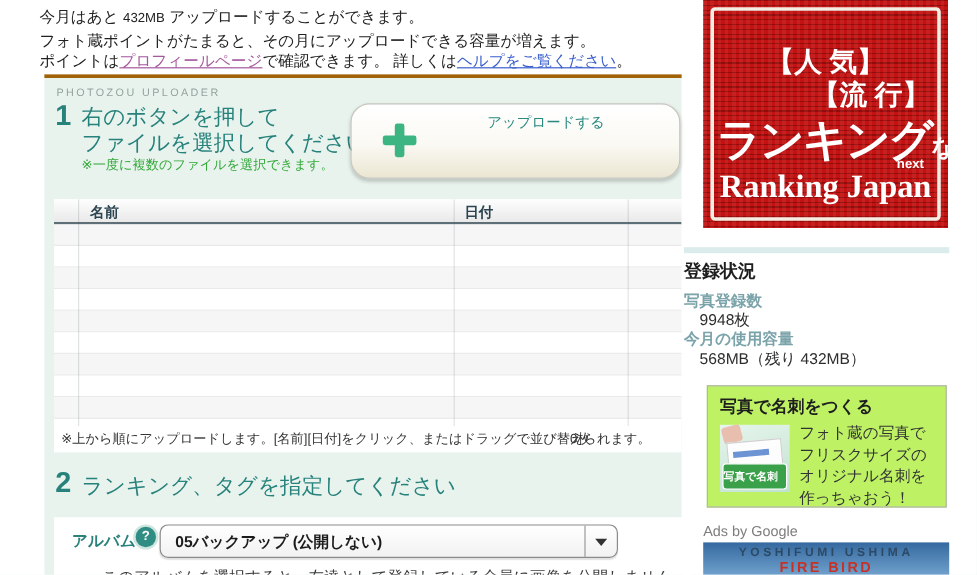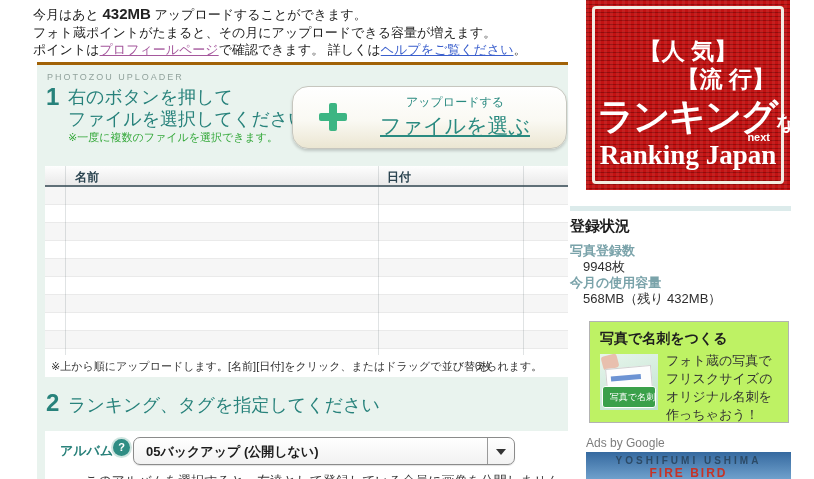--- a/index.html
+++ b/index.html
@@ -2,21 +2,21 @@
 <html><head>
 <meta charset="utf-8">
 <style>
   html,body{margin:0;padding:0}
   body{
     width:814px;height:479px;position:relative;overflow:hidden;background:#fff;
     font-family:"Liberation Sans","DejaVu Sans",sans-serif;color:#333;
   }
   
   .notice{position:absolute;left:33px;top:5px;font-size:13px;line-height:17.5px;color:#222;}
-  .notice .big{font-size:15px;font-weight:bold;}
+  .notice .big{font-size:11px;font-weight:normal;}
   .lnk-visited{color:#a5589d;text-decoration:underline;cursor:pointer;}
   .lnk{color:#3a5fcd;text-decoration:underline;cursor:pointer;}
 
   
   .panel{position:absolute;left:37px;top:62px;width:531px;height:417px;background:#e9f3ee;border-top:3px solid #a16207;}
   .brand{position:absolute;left:10px;top:7px;font-size:9px;letter-spacing:2px;color:#92a39d;}
   .step-num{position:absolute;font-size:24px;font-weight:bold;color:#27827b;}
   #step1-num{left:9px;top:18px;}
   .step1-title{position:absolute;left:31px;top:21px;font-size:18px;line-height:22px;color:#27827b;}
   .step1-note{position:absolute;left:31px;top:65px;font-size:11px;color:#33a839;}
@@ -91,21 +91,21 @@
   .meishi{position:absolute;left:589px;top:321px;width:200px;height:102px;box-sizing:border-box;
     border:1px solid #b3b3b3;background:#bef264;overflow:hidden;}
   .meishi-h{margin:8px 10px 4px;font-size:14px;font-weight:bold;color:#1e1e1e;}
   .meishi-body{margin:0 10px;font-size:13px;line-height:18px;color:#333;}
   .meishi-img{float:left;width:58px;height:56px;margin:2px 8px 2px 0;position:relative;
     background:linear-gradient(160deg,#e7f5ec,#bfe2cf);cursor:pointer;}
   .hand{position:absolute;left:2px;top:1px;width:16px;height:14px;background:#e8bfae;border-radius:3px;transform:rotate(-15deg);}
   .card{position:absolute;left:6px;top:13px;width:44px;height:21px;background:#fdfdfd;border:1px solid #d0d0d0;transform:rotate(-5deg);}
   .card-logo{position:absolute;left:4px;top:7px;width:30px;height:5px;background:#3b6fc4;opacity:.75;}
   .badge{position:absolute;left:2px;bottom:2px;right:2px;background:#3aa04a;border:1px solid #fff;color:#fff;
-    font-size:9px;font-weight:normal;text-align:right;border-radius:3px;padding:1px 0;}
+    font-size:9px;font-weight:bold;text-align:left;border-radius:3px;padding:1px 0;}
 
   
   .ads-label{position:absolute;left:586px;top:436px;font-size:12px;color:#7d7d7d;}
   .gad{position:absolute;left:586px;top:452px;width:205px;height:27px;overflow:hidden;cursor:pointer;
     background:linear-gradient(#35699f,#6fa0cc);}
   .gad-l1{margin-top:3px;text-align:center;font-size:10px;font-weight:bold;letter-spacing:3px;color:#2c4a66;}
   .gad-l2{text-align:center;font-size:12px;font-weight:bold;letter-spacing:2px;color:#c63326;}
 </style>
 </head>
 <body>
@@ -123,21 +123,20 @@
   <div class="step1-title">
     <div>右のボタンを押して</div>
     <div>ファイルを選択してください</div>
   </div>
   <div class="step1-note">※一度に複数のファイルを選択できます。</div>
 
   <div class="upload-btn">
     <div class="plus"></div>
     <div class="btn-labels">
       <div class="btn-small">アップロードする</div>
-      <div class="btn-large">ファイルを選ぶ</div>
     </div>
   </div>
 
   <div class="ftable">
     <div class="fhead">
       <div class="hcell h-name">名前</div>
       <div class="hcell h-date">日付</div>
     </div>
     <div class="tbody" id="table-body">
         <div class="trow shade"></div>

